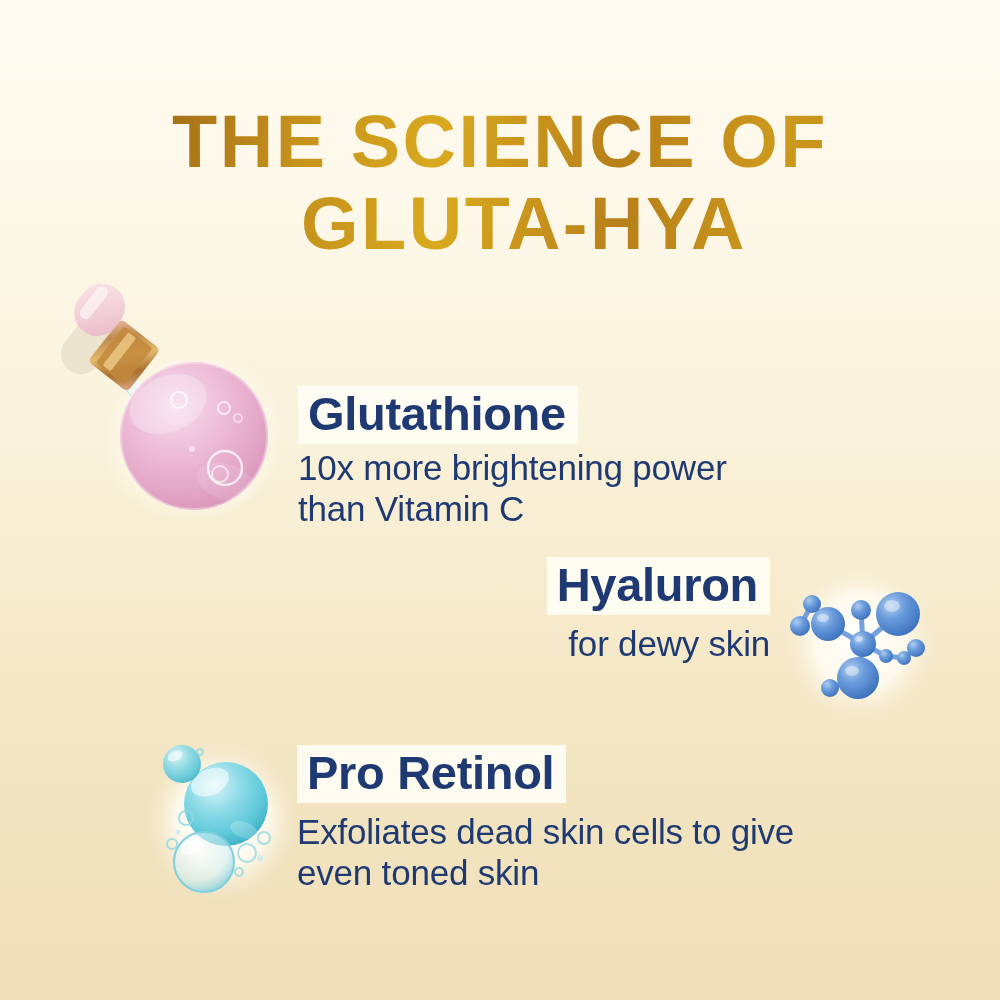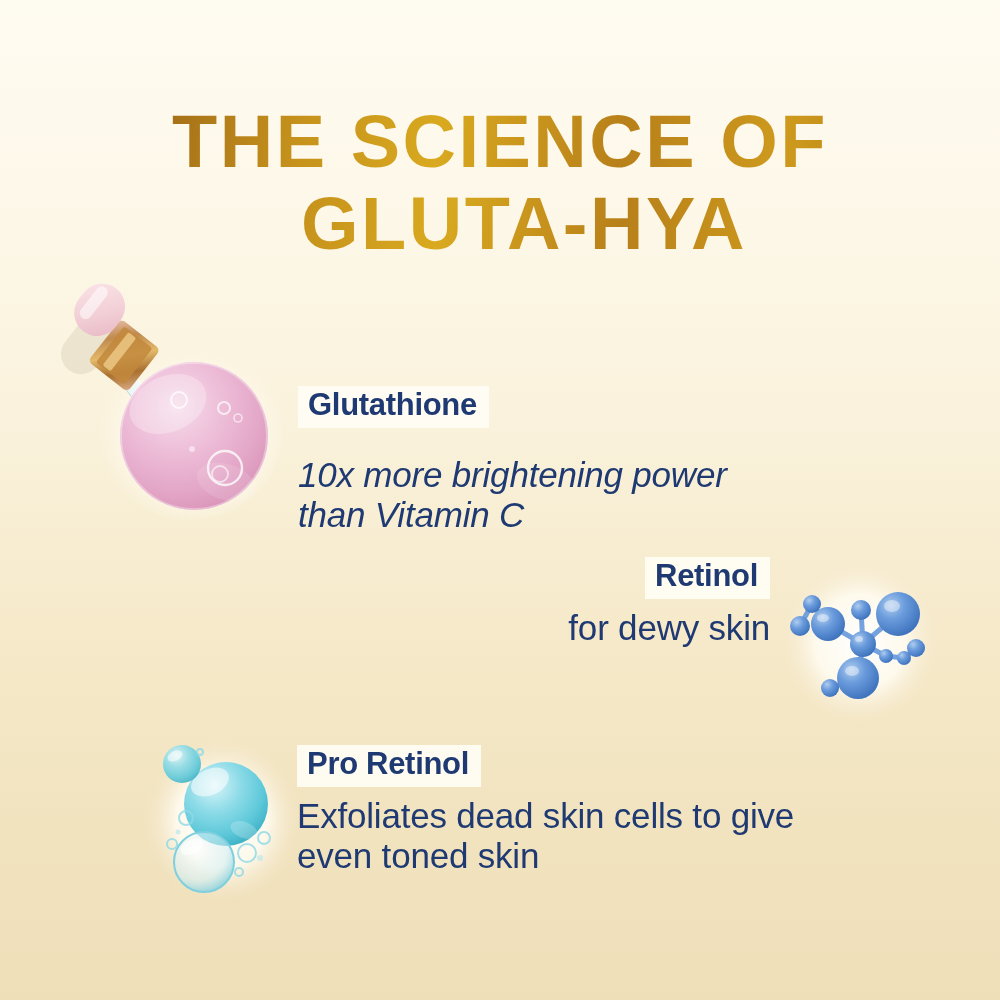--- a/index.html
+++ b/index.html
@@ -57,21 +57,21 @@
   }
   .title-line.second {
     margin-top: 6px;
     padding-left: 48px;
   }
 
   
   .heading {
     display: inline-block;
     position: relative;
-    font-size: 31px;
+    font-size: 47px;
     font-weight: bold;
     color: #1F3A72;
     letter-spacing: -0.3px;
     padding: 3px 12px 6px 10px;
     background: rgba(255, 253, 244, 0.92);
     line-height: 1.05;
   }
   .desc {
     font-size: 35px;
     font-weight: 400;
@@ -81,21 +81,21 @@
   }
 
   
   #block-glutathione {
     position: absolute;
     left: 298px;
     top: 386px;
     width: 520px;
     text-align: left;
   }
-  #block-glutathione .desc { margin-top: 27px; font-style: italic; }
+  #block-glutathione .desc { margin-top: 4px; }
 
   
   #block-hyaluron {
     position: absolute;
     left: 340px;
     top: 557px;
     width: 430px;
     text-align: right;
   }
   #block-hyaluron .desc { margin-top: 9px; }
@@ -222,21 +222,21 @@
 
   <div id="block-glutathione">
     <div class="heading">Glutathione</div>
     <div class="desc">
       <div>10x more brightening power</div>
       <div>than Vitamin C</div>
     </div>
   </div>
 
   <div id="block-hyaluron">
-    <div class="heading">Retinol</div>
+    <div class="heading">Hyaluron</div>
     <div class="desc">
       <div>for dewy skin</div>
     </div>
   </div>
 
   <div id="img-molecule">
     <svg width="180" height="180" viewBox="0 0 180 180">
       <defs>
         <radialGradient id="molGlow" cx="50%" cy="50%" r="50%">
           <stop offset="0%" stop-color="#FFFFFF" stop-opacity="0.97"></stop>

